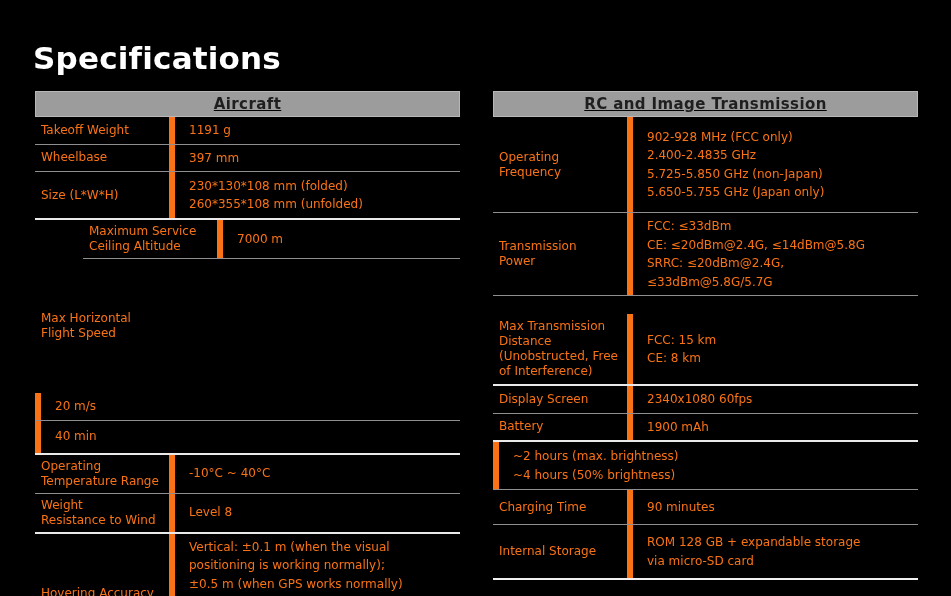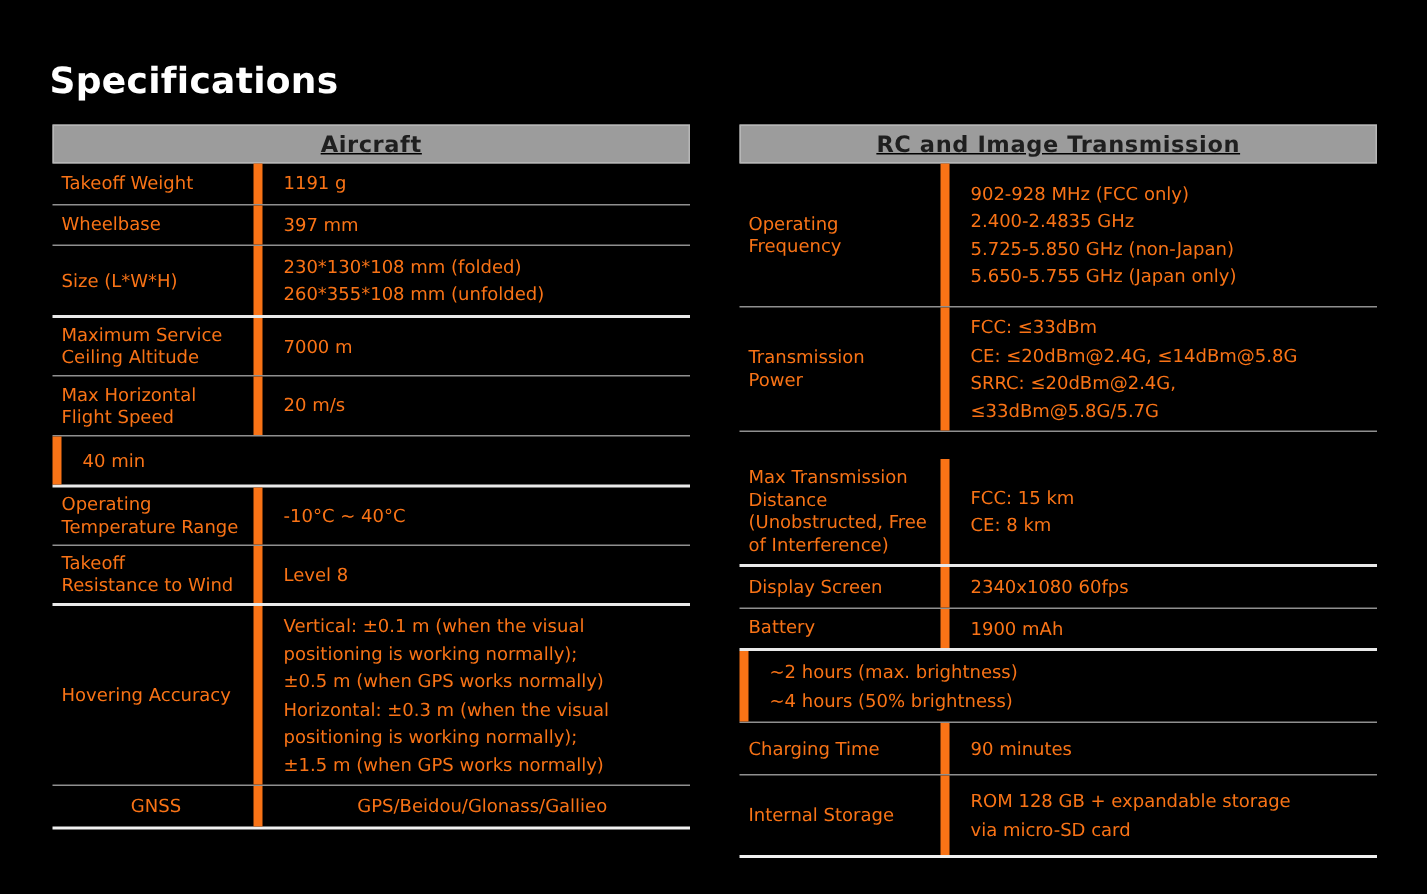--- a/index.html
+++ b/index.html
@@ -4,21 +4,21 @@
 <style>
   html, body {
     margin: 0; padding: 0;
     width: 951px; height: 596px;
     background: #000000;
     overflow: hidden;
     font-family: "DejaVu Sans", "Liberation Sans", sans-serif;
   }
   .page-title {
     color: #ffffff;
-    font-size: 24px;
+    font-size: 31px;
     font-weight: 700;
     letter-spacing: 0.2px;
     margin: 40px 0 15px 33px;
   }
   .tables {
     display: flex;
     gap: 33px;
     padding-left: 35px;
     text-decoration: underline;
   }
@@ -58,22 +58,22 @@
   .value {
     flex: 1;
     border-left: 6px solid #f97316;
     padding: 4px 6px 4px 14px;
     line-height: 18.5px;
   }
   
   #table-aircraft .row:nth-child(2)  { min-height: 26px; }
   #table-aircraft .row:nth-child(3)  { min-height: 24px; }
   #table-aircraft .row:nth-child(4)  { min-height: 48px; }
-  #table-aircraft .row:nth-child(5)  { min-height: 34px; }
-  #table-aircraft .row:nth-child(6)  { min-height: 40px; }
+  #table-aircraft .row:nth-child(5)  { min-height: 34px; margin-left: 48px; }
+  #table-aircraft .row:nth-child(6)  { min-height: 40px; flex-direction: column; }
   #table-aircraft .row:nth-child(7)  { min-height: 34px; }
   #table-aircraft .row:nth-child(8)  { min-height: 35px; }
   #table-aircraft .row:nth-child(9)  { min-height: 39px; }
   #table-aircraft .row:nth-child(10) { min-height: 117px; }
   #table-aircraft .row:nth-child(11) { min-height: 26px; text-align: center; }
   #table-rc .row:nth-child(2) { min-height: 96px; }
   #table-rc .row:nth-child(3) { min-height: 72px; }
   #table-rc .row:nth-child(4) { min-height: 72px; margin-top: 18px; }
   #table-rc .row:nth-child(5) { min-height: 22px; }
   #table-rc .row:nth-child(6) { min-height: 23px; }
@@ -121,21 +121,21 @@
         </div>
         <div class="row">
           <div class="cell value">40 min</div>
         </div>
         <div class="row">
           <div class="cell label">Operating
 Temperature Range</div>
           <div class="cell value">-10°C ~ 40°C</div>
         </div>
         <div class="row">
-          <div class="cell label">Takeoff
+          <div class="cell label">Weight
 Resistance to Wind</div>
           <div class="cell value">Level 8</div>
         </div>
         <div class="row">
           <div class="cell label">Hovering Accuracy</div>
           <div class="cell value">Vertical: ±0.1 m (when the visual
 positioning is working normally);
 ±0.5 m (when GPS works normally)
 Horizontal: ±0.3 m (when the visual
 positioning is working normally);

